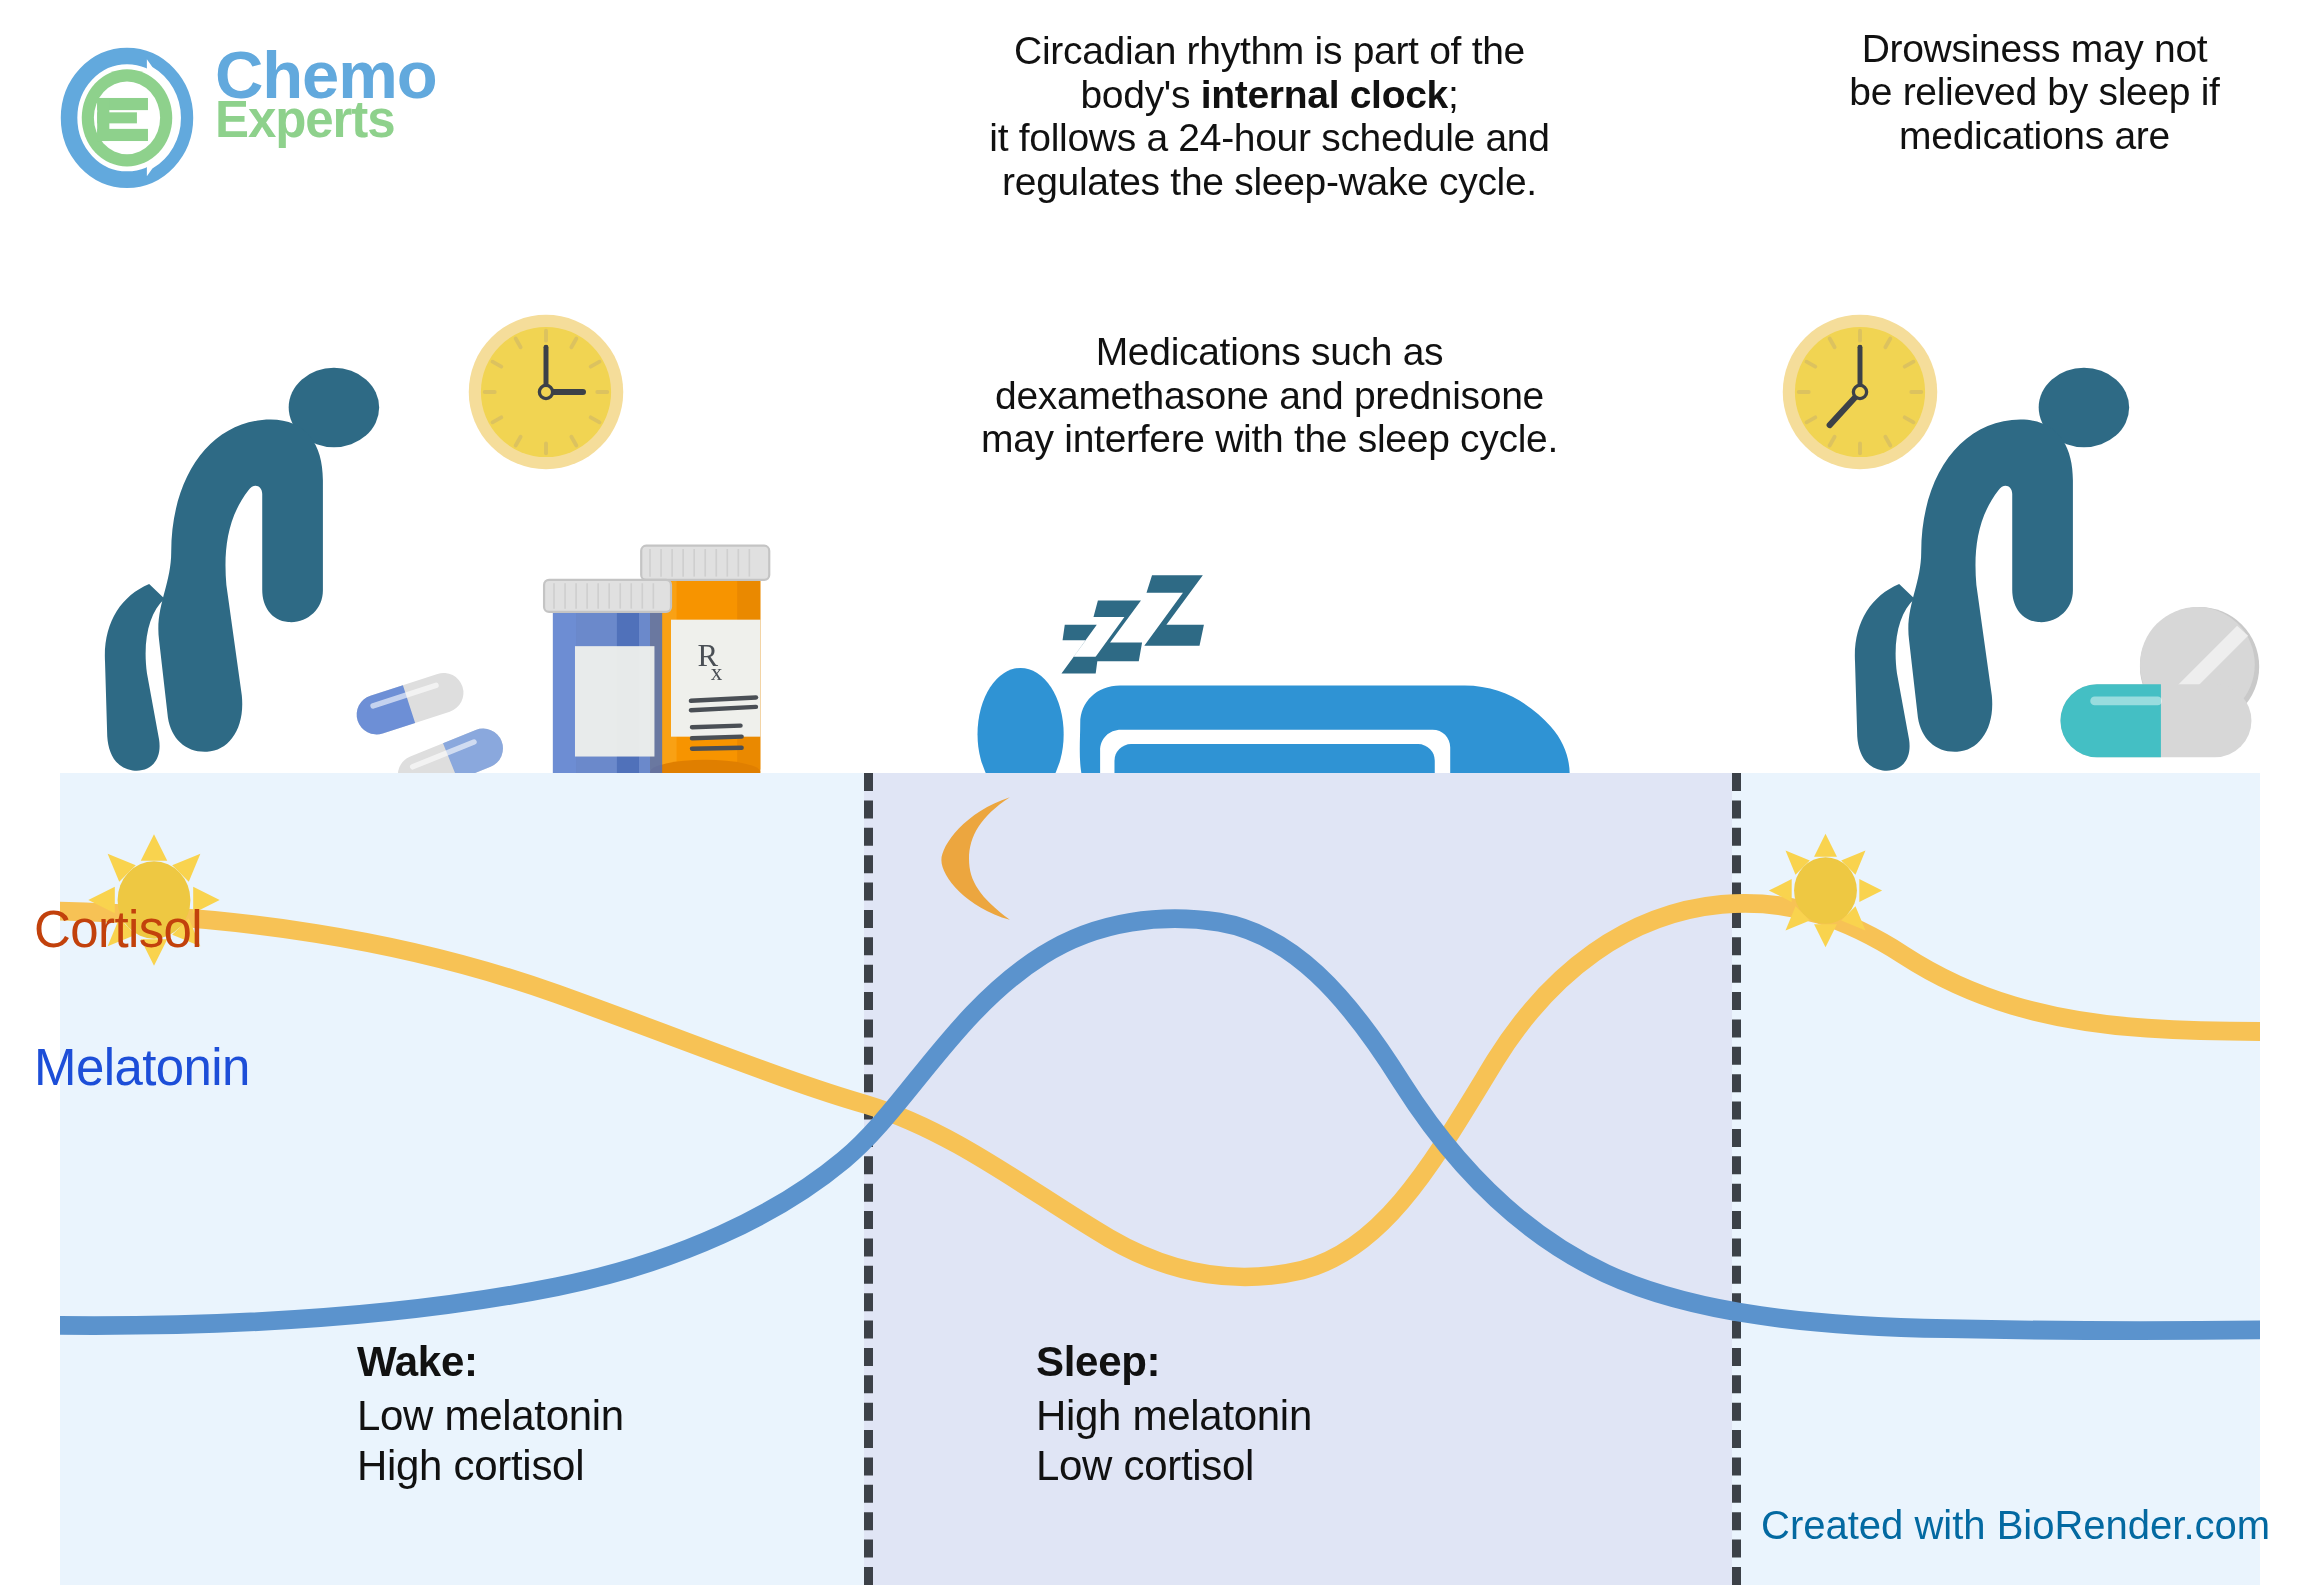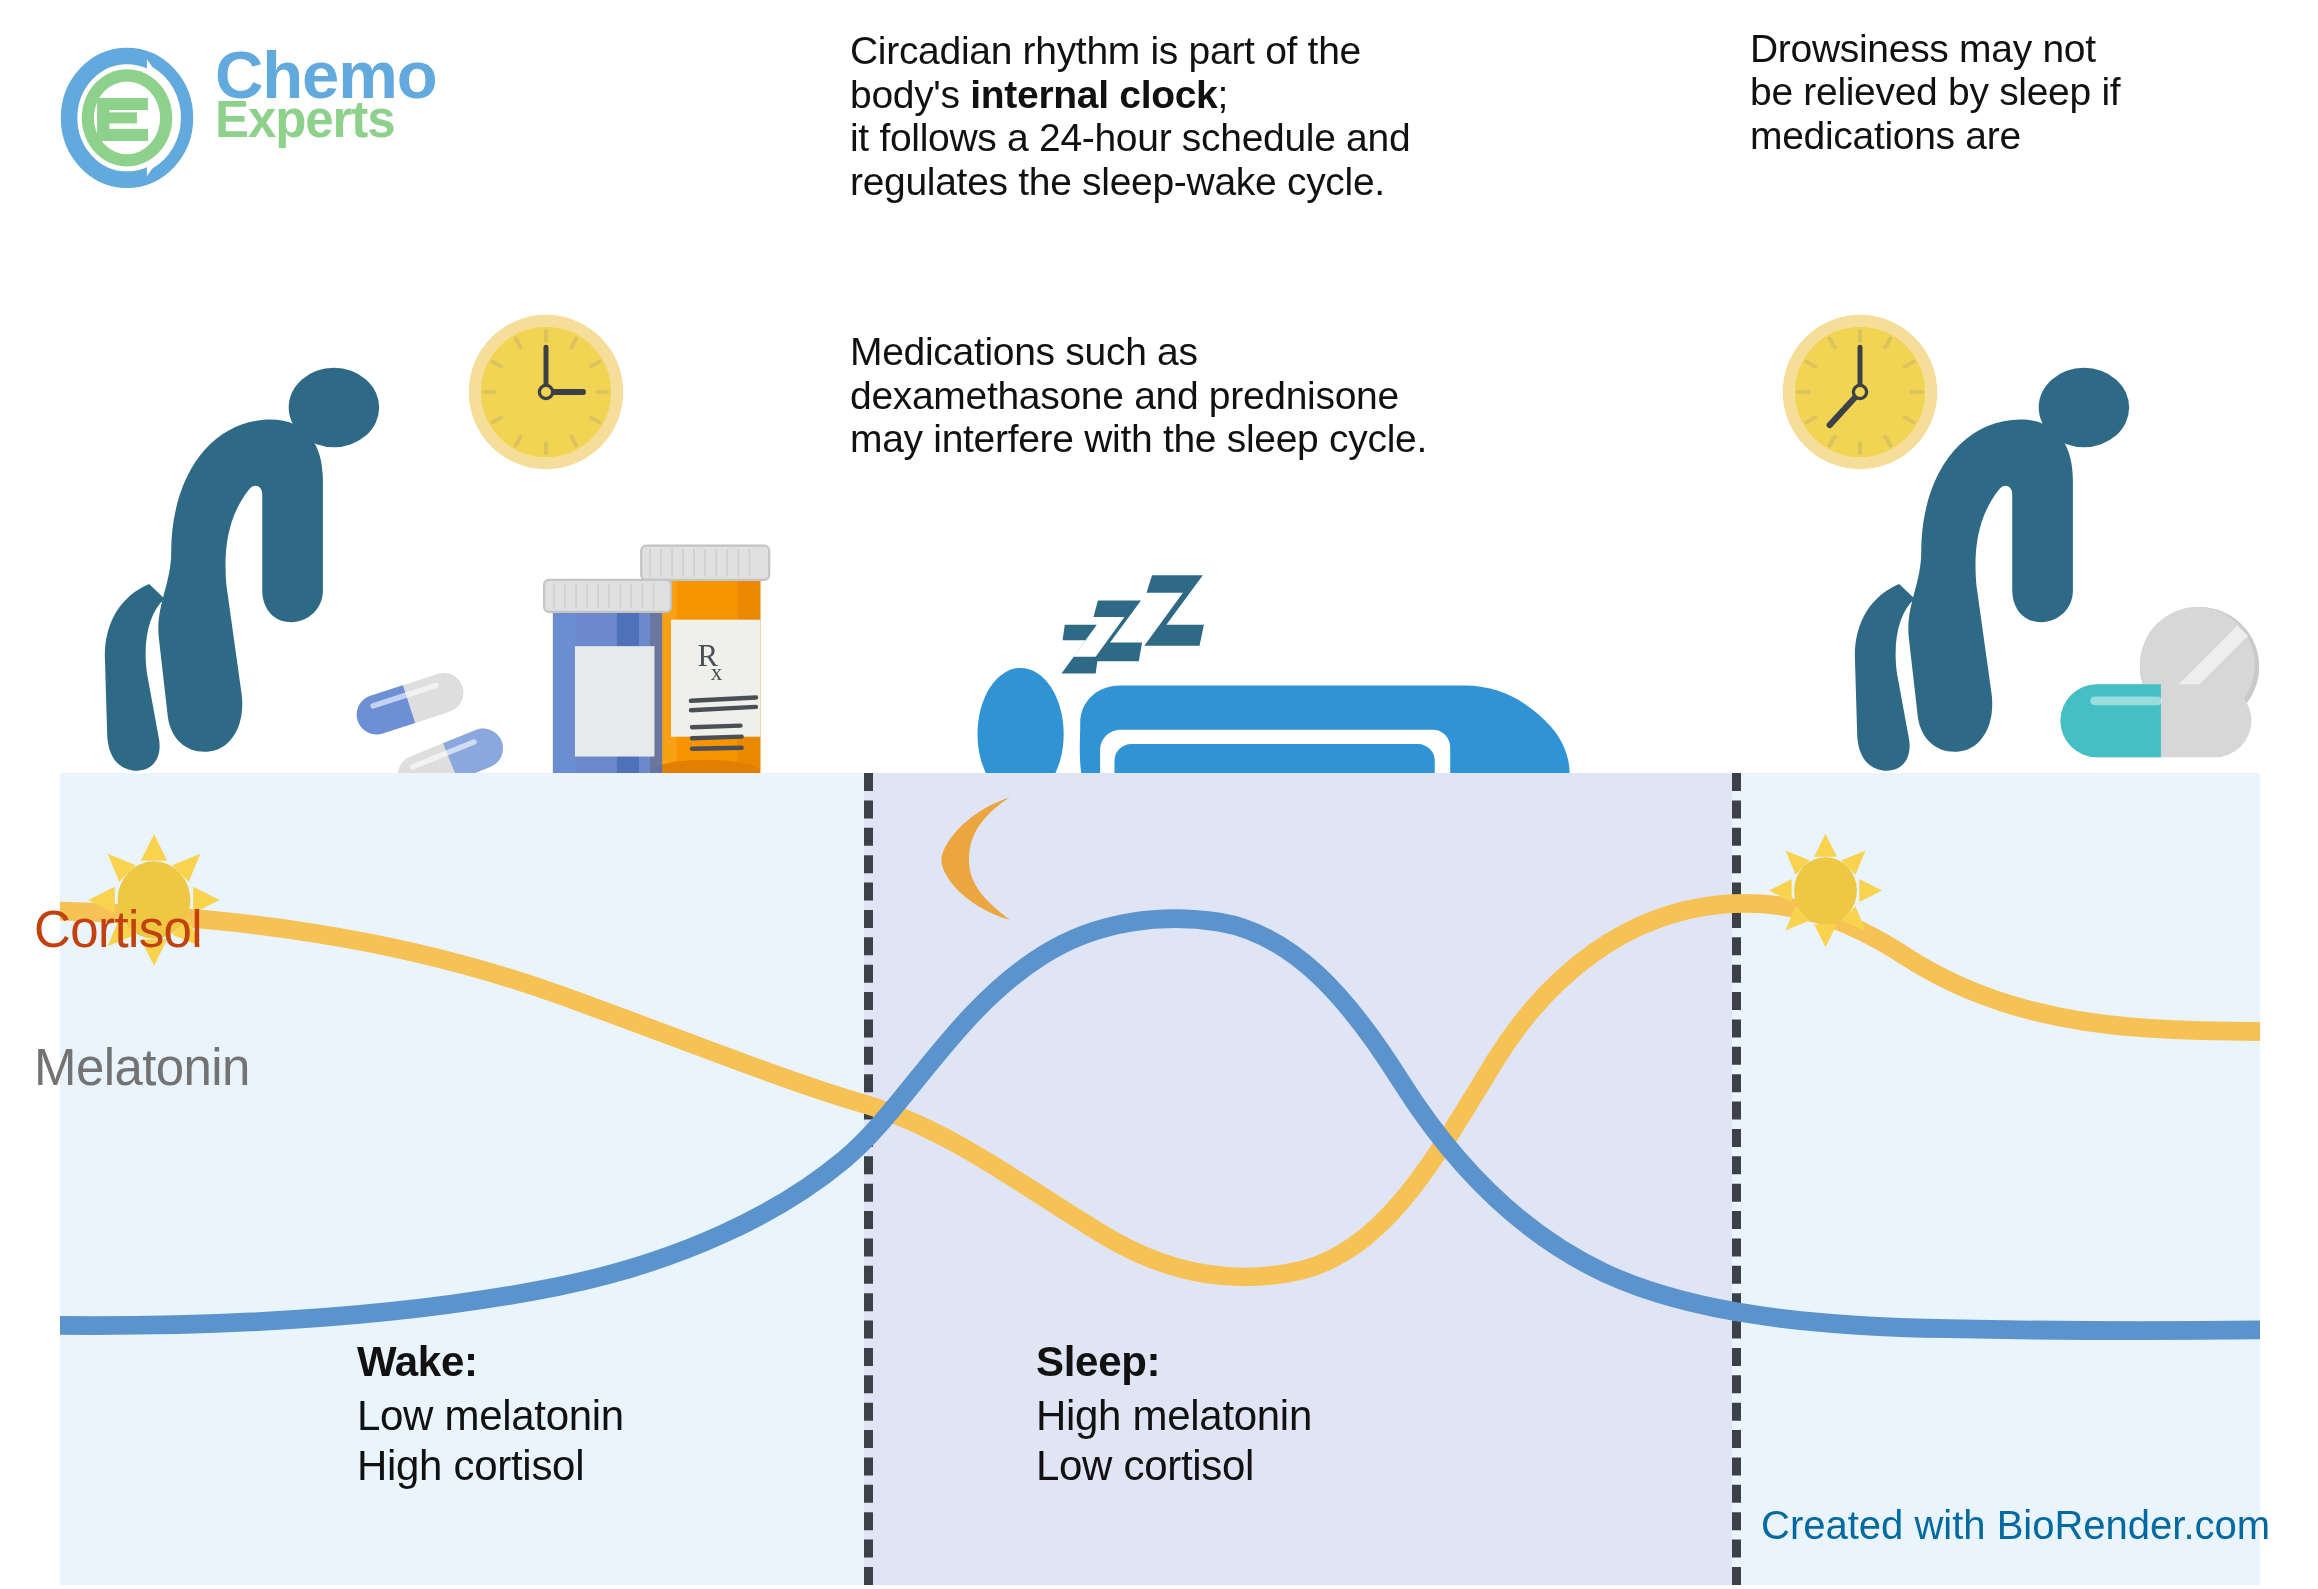--- a/index.html
+++ b/index.html
@@ -12,21 +12,21 @@
   .abs{position:absolute;}
 
   
   #logo{left:44px;top:25px;width:486px;height:149px;margin-top:20px;}
   #logo-text{position:absolute;left:171px;top:1.1px;line-height:0.88;}
   #logo-chemo{font-size:67px;font-weight:bold;color:#62a9dd;letter-spacing:-1.1px;display:block;}
   #logo-experts{font-size:51px;font-weight:bold;color:#8ed18c;letter-spacing:-1.1px;display:block;margin-top:-6.6px;}
 
   
   .hdr{
-    position:absolute;color:#111111;
+    position:absolute;color:#111111;text-align:center;
     font-size:39px;line-height:1.12;letter-spacing:-0.3px;
   }
   #hdr-center-1{left:850px;top:29px;width:839px;}
   #hdr-center-2{left:850px;top:330px;width:839px;}
   #hdr-right{left:1750px;top:26.5px;width:569px;}
   .bold{font-weight:bold;}
 
   
   #chart-panel{
     left:60px;top:773px;width:2200px;height:812px;
@@ -48,21 +48,21 @@
 
   
   .sun{position:absolute;}
   #sun-left{left:25px;top:58px;width:138px;height:138px;}
   #sun-right{left:1706px;top:58px;width:119px;height:119px;}
   #moon{left:867px;top:22px;width:105px;height:127px;}
 
   
   .hlabel{position:absolute;font-size:51px;letter-spacing:-0.6px;}
   #label-cortisol{left:34px;top:900px;color:#c2410c;}
-  #label-melatonin{left:34px;top:1038px;color:#737373;}
+  #label-melatonin{left:34px;top:1038px;color:#1d4ed8;}
 
   
   .state{position:absolute;color:#111111;font-size:42px;line-height:1.2;letter-spacing:-0.3px;}
   .state .t{font-weight:bold;display:block;margin-bottom:3.3px;margin-top:12px;}
   .state .l{display:block;}
   #state-wake{left:357px;top:1325px;}
   #state-sleep{left:1036px;top:1325px;}
 
   
   #biorender{

